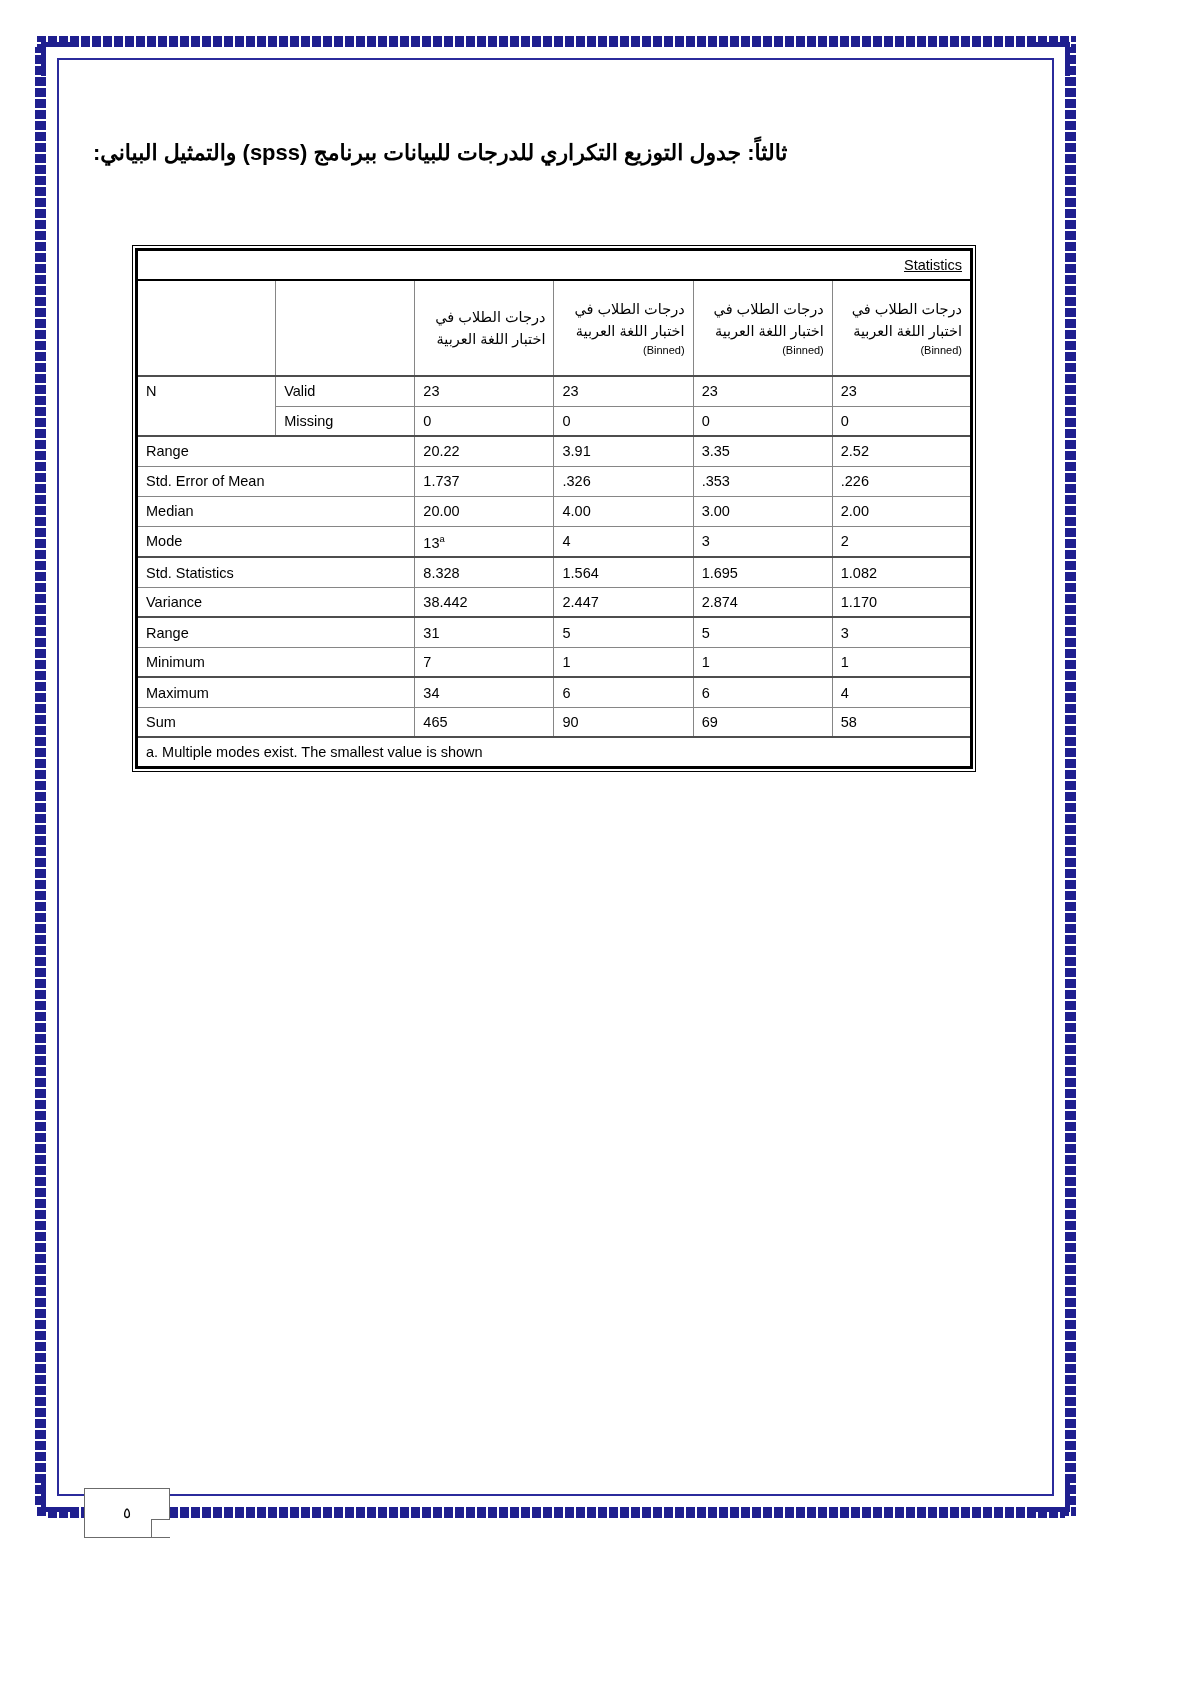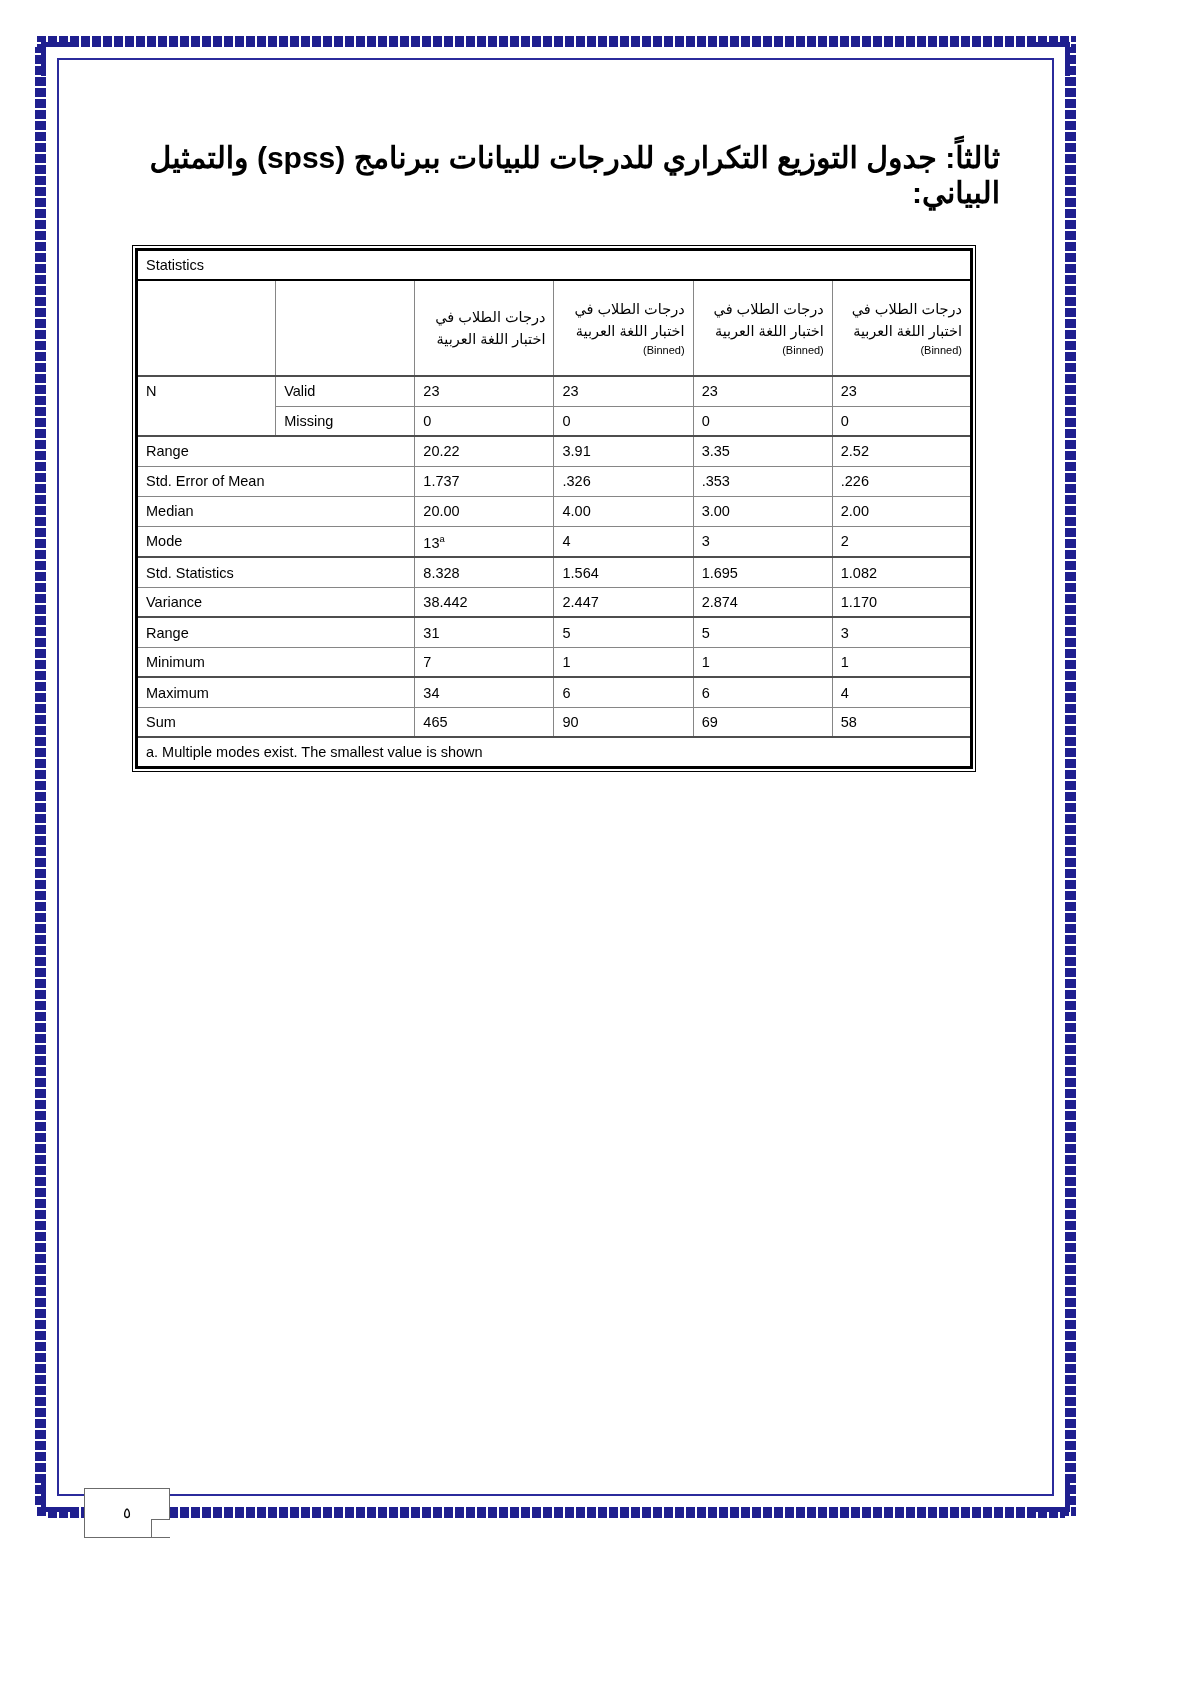--- a/index.html
+++ b/index.html
@@ -66,24 +66,24 @@
 
   
   #content {
     position: absolute;
     left: 93px; top: 94px;
     width: 925px; height: 1366px;
   }
 
   #doc-title {
     direction: rtl;
-    text-align: right;
+    text-align: left;
     font-family: "Liberation Sans", sans-serif;
     font-weight: bold;
-    font-size: 30px;
+    font-size: 22px;
     color: #000000;
     margin: 46px 0 0 0;
     padding-right: 18px;
     letter-spacing: 0;
   }
 
   
   #spss-table-wrap {
     position: absolute;
     left: 42px;
@@ -103,25 +103,26 @@
     border: 1px solid #868686;
     font-family: "Liberation Sans", sans-serif;
     font-size: 14.5px;
     color: #000;
     padding: 6px 8px;
     vertical-align: middle;
     font-weight: normal;
   }
   
   td.tbl-title {
-    text-align: left;
+    text-align: right;
     font-weight: bold;
     font-size: 15px;
     border-bottom: 2px solid #000 !important;
     padding: 7px 0 6px 0;
+    text-decoration: underline;
   }
   
   td.col-head {
     direction: rtl;
     text-align: right;
     font-family: "Liberation Serif", serif;
     font-size: 13.5px;
     line-height: 1.52;
     vertical-align: bottom;
     padding: 6px 7px 4px 7px;

